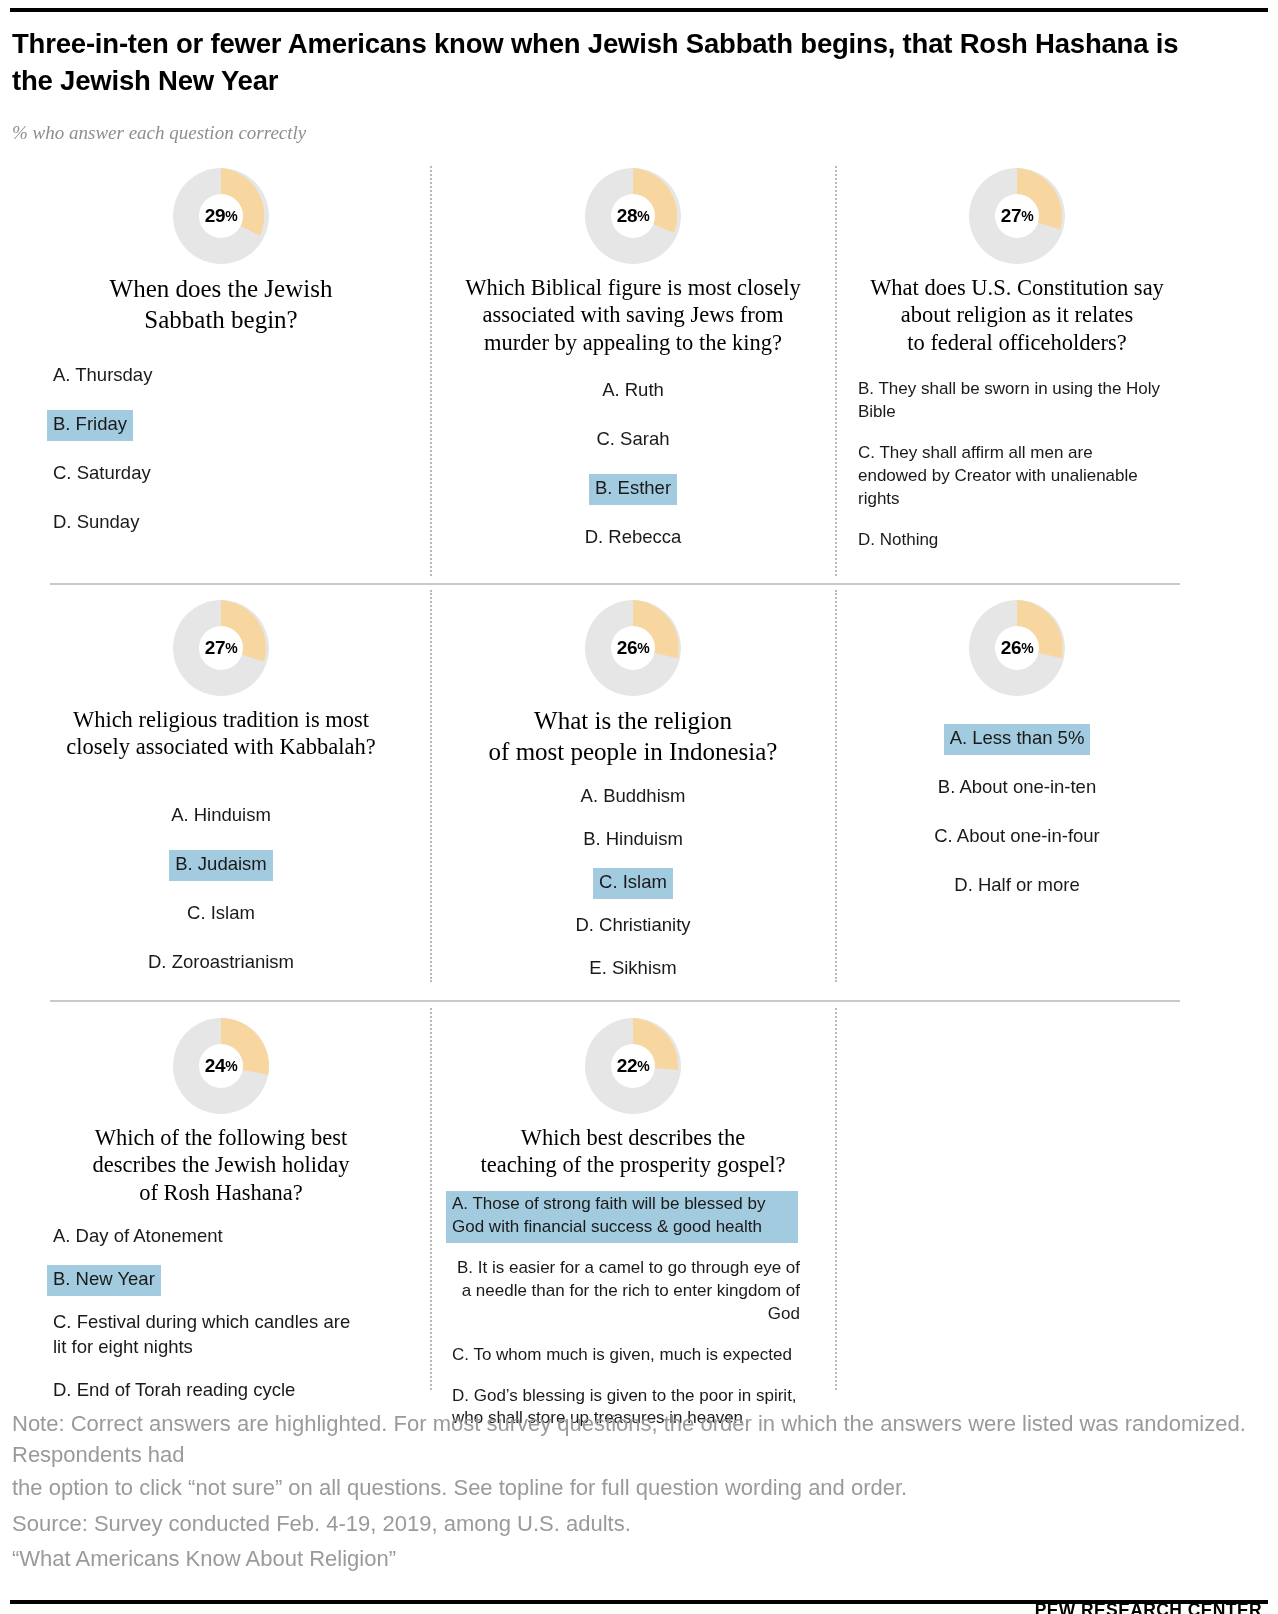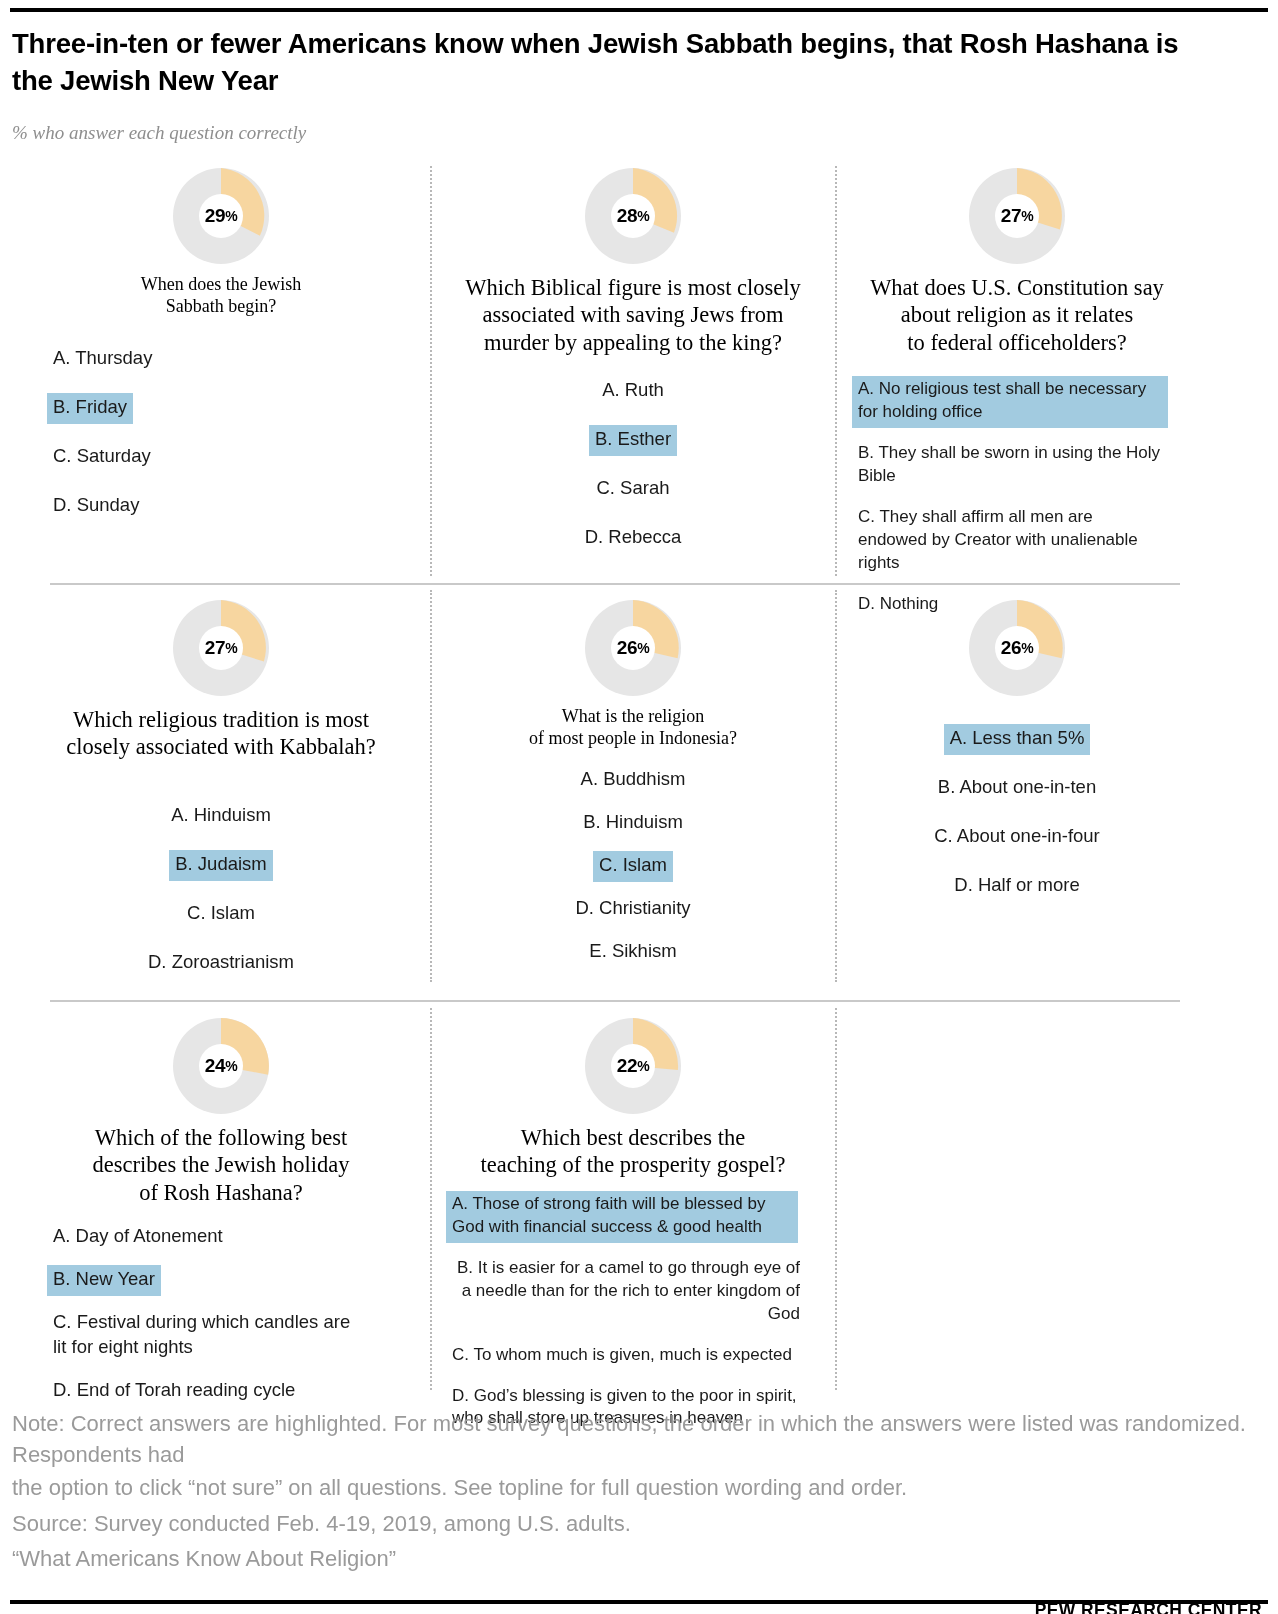--- a/index.html
+++ b/index.html
@@ -95,21 +95,21 @@
     justify-content: center;
     font-size: 19px;
     font-weight: bold;
     color: #000;
     letter-spacing: -0.3px;
   }
   .donut .pct .sym { font-size: 14px; }
 
   .question {
     font-family: "Liberation Serif", serif;
-    font-size: 18px;
+    font-size: 25px;
     line-height: 1.22;
     text-align: center;
     color: #000;
     margin-top: 10px;
     font-weight: 400;
   }
   .question.small {
     font-size: 22.5px;
   }
 
@@ -218,22 +218,22 @@
           </div>
       </div>
     </div>
     <div class="question small">
       <div>Which Biblical figure  is most closely</div>
       <div>associated with saving Jews from</div>
       <div>murder by appealing to the king?</div>
     </div>
     <div class="answers center" style="margin-top:20px;">
       <div><span class="ans">A. Ruth</span></div>
+      <div><span class="ans">C. Sarah</span></div>
       <div><span class="ans correct">B. Esther</span></div>
-      <div><span class="ans">C. Sarah</span></div>
       <div><span class="ans">D. Rebecca</span></div>
     </div>
   </div>
 
   <div class="panel c3" style="top:8px;">
     <div class="donut-wrap">
       <div class="donut">
         <svg width="96" height="96" viewBox="0 0 96 96">
           <circle cx="48" cy="48" r="48" fill="#e6e6e6"></circle>
           <path d="M48 48 L48 0 A48 48 0 0 1 90.9 61.6 Z" fill="#f7d6a0"></path>
@@ -244,23 +244,20 @@
             <span class="sym">%</span>
           </div>
       </div>
     </div>
     <div class="question small">
       <div>What does U.S. Constitution say</div>
       <div>about religion as it relates</div>
       <div>to federal officeholders?</div>
     </div>
     <div class="answers left" style="margin-top:20px;">
-      <div>
-          <span class="ans wide correct small tight" style="max-width:316px;">A. No religious test shall be necessary for holding office</span>
-        </div>
       <div>
           <span class="ans wide small tight" style="max-width:345px;">B. They shall be sworn in using the Holy Bible</span>
         </div>
       <div>
           <span class="ans wide small tight" style="max-width:316px;">C. They shall affirm all men are endowed by Creator with unalienable rights</span>
         </div>
       <div>
           <span class="ans wide small tight">D. Nothing</span>
         </div>
     </div>

